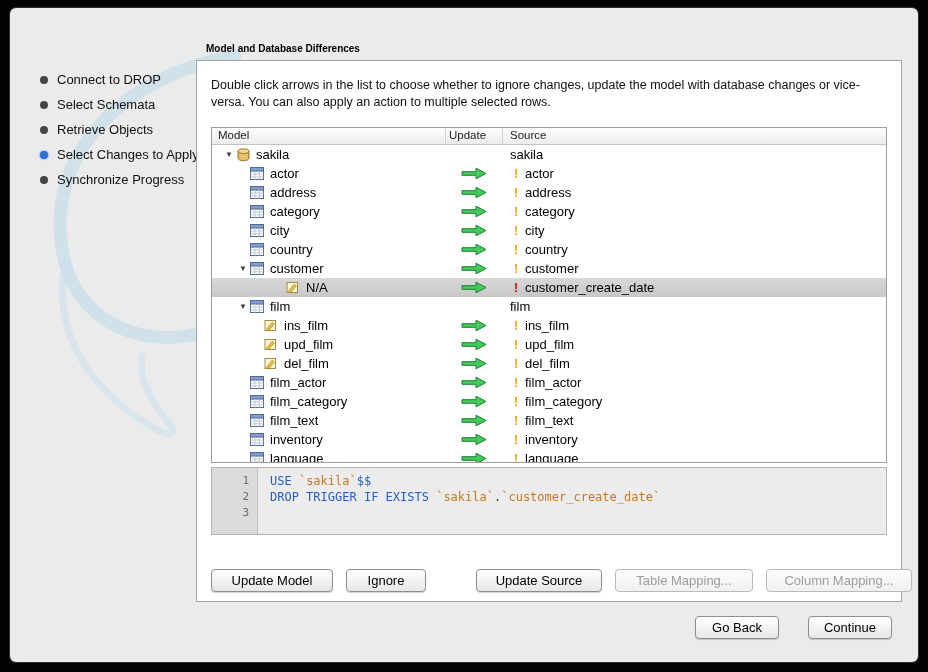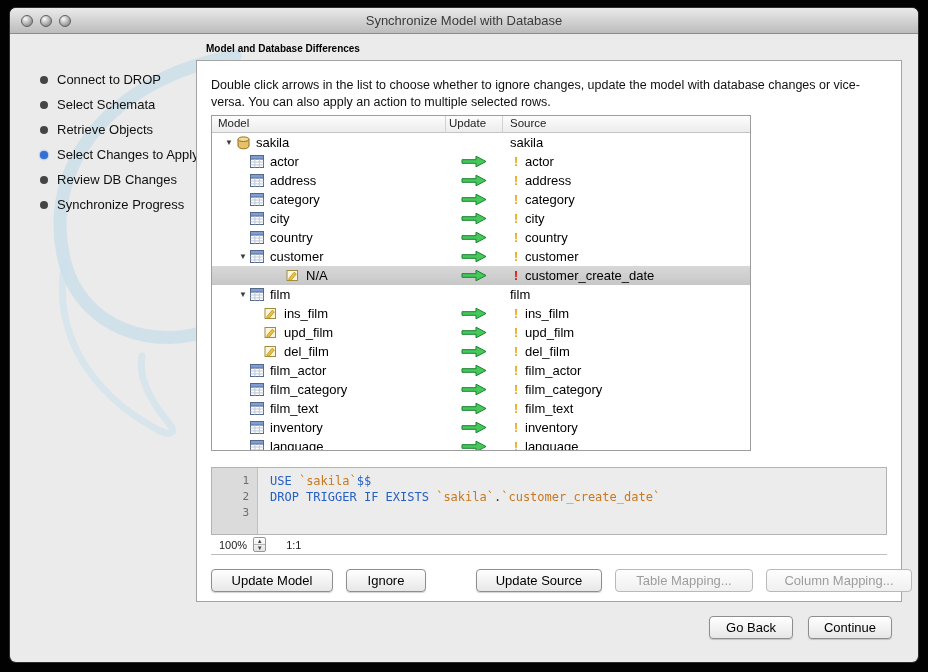--- a/index.html
+++ b/index.html
@@ -28,21 +28,21 @@
   .step.active .dot { background:#2f6fd6; box-shadow:0 0 2px #2f6fd6; }
 
   
   .main-title { position:absolute; left:196px; top:35px; font-size:10px; font-weight:bold; color:#000; }
   .box { position:absolute; left:186px; top:52px; width:706px; height:542px;
          background:#fff; border:1px solid #a3a3a3; }
   .desc { position:absolute; left:14px; top:16px; width:668px; font-size:12.5px;
           line-height:17px; color:#101010; }
 
   
-  .tree { position:absolute; left:14px; top:54px; width:540px; height:336px;
+  .tree { position:absolute; left:14px; top:66px; width:676px; height:336px;
           border:1px solid #9d9d9d; background:#fff; overflow:hidden; }
   .tree-header { height:17px; background:linear-gradient(#fdfdfd,#ececec);
                  border-bottom:1px solid #c3c3c3; position:relative;
                  font-size:11.5px; color:#222; }
   .tree-header span { position:absolute; top:1px; }
   .h-model { left:6px; } .h-update { left:237px; } .h-source { left:298px; }
   .col-sep { position:absolute; top:0; width:1px; height:17px; background:#d2d2d2; }
   .tree-row { position:relative; height:19px; }
   .tree-row.selected { background:linear-gradient(#d8d8d8,#c7c7c7); }
   .cell-model { position:absolute; left:0; top:0; height:19px; display:flex;
@@ -88,37 +88,29 @@
                padding:0 12px; font-family:inherit; box-shadow:0 1px 1px rgba(0,0,0,.18); }
   button.mac.disabled { color:#9d9d9d; border-color:#b9b9b9; box-shadow:none;
                         background:linear-gradient(#fdfdfd,#f0f0f0); }
   .actions button:nth-child(1){ min-width:122px; }
   .actions button:nth-child(2){ min-width:80px; }
   .actions button:nth-child(3){ min-width:126px;margin-left:37px; }
   .actions button:nth-child(4){ min-width:138px; }
   .actions button:nth-child(5){ min-width:146px; }
 
   
-  .footer { position:absolute; top:608px; right:26px; display:flex; gap:15px; }
+  .footer { position:absolute; top:608px; right:26px; display:flex; gap:29px; }
   .footer button { min-width:84px; }
 </style>
 </head>
 <body>
 
 <div class="screen">
   <div class="window">
 
-    <div class="titlebar">
-      <div class="traffic">
-        <span class="light"></span>
-        <span class="light"></span>
-        <span class="light"></span>
-      </div>
-      <span class="title-text">Synchronize Model with Database</span>
-    </div>
 
     <svg class="watermark" width="250" height="430" viewBox="0 0 250 430">
       <path d="M225 18 C 100 40, 30 130, 55 225 C 72 290, 145 315, 205 290" fill="none" stroke="#b9d8ea" stroke-width="13" stroke-linecap="round" opacity="0.55"></path>
       <path d="M55 225 C 42 295, 80 355, 148 392 C 160 398, 168 396, 158 384 C 140 362, 128 338, 132 318" fill="none" stroke="#c7e0ef" stroke-width="7" stroke-linecap="round" opacity="0.5"></path>
       <path d="M225 18 C 235 40, 228 60, 205 72" fill="none" stroke="#cfe4f1" stroke-width="6" stroke-linecap="round" opacity="0.45"></path>
     </svg>
 
     <div class="steps" id="steps">
         <div class="step">
           <span class="dot"></span>
@@ -131,24 +123,20 @@
         <div class="step">
           <span class="dot"></span>
           <span>Retrieve Objects</span>
         </div>
         <div class="step active">
           <span class="dot"></span>
           <span>Select Changes to Apply</span>
         </div>
         <div class="step">
           <span class="dot"></span>
-          <span>Review DB Changes</span>
-        </div>
-        <div class="step">
-          <span class="dot"></span>
           <span>Synchronize Progress</span>
         </div>
       </div>
 
     <div class="main-title">Model and Database Differences</div>
 
     <div class="box">
       <div class="desc">Double click arrows in the list to choose whether to ignore changes, update the model with database changes or vice-versa. You can also apply an action to multiple selected rows.</div>
 
       <div class="tree">
@@ -599,28 +587,20 @@
               <span class="ln">2</span>
               <span class="code"><span class="tok-kw">DROP TRIGGER IF EXISTS </span><span class="tok-id">`sakila`</span><span class="tok-pl">.</span><span class="tok-id">`customer_create_date`</span></span>
             </div>
             <div class="sql-line">
               <span class="ln">3</span>
               <span class="code"></span>
             </div>
           </div>
       </div>
 
-      <div class="sql-status">
-        <span class="zoom-label">100%</span>
-        <span class="stepper">
-          <span class="up">▲</span>
-          <span>▼</span>
-        </span>
-        <span class="ratio-label">1:1</span>
-      </div>
 
       <div class="actions" id="actions">
           <button class="mac">Update Model</button>
           <button class="mac">Ignore</button>
           <button class="mac">Update Source</button>
           <button class="mac disabled" disabled="">Table Mapping...</button>
           <button class="mac disabled" disabled="">Column Mapping...</button>
         </div>
     </div>
 

